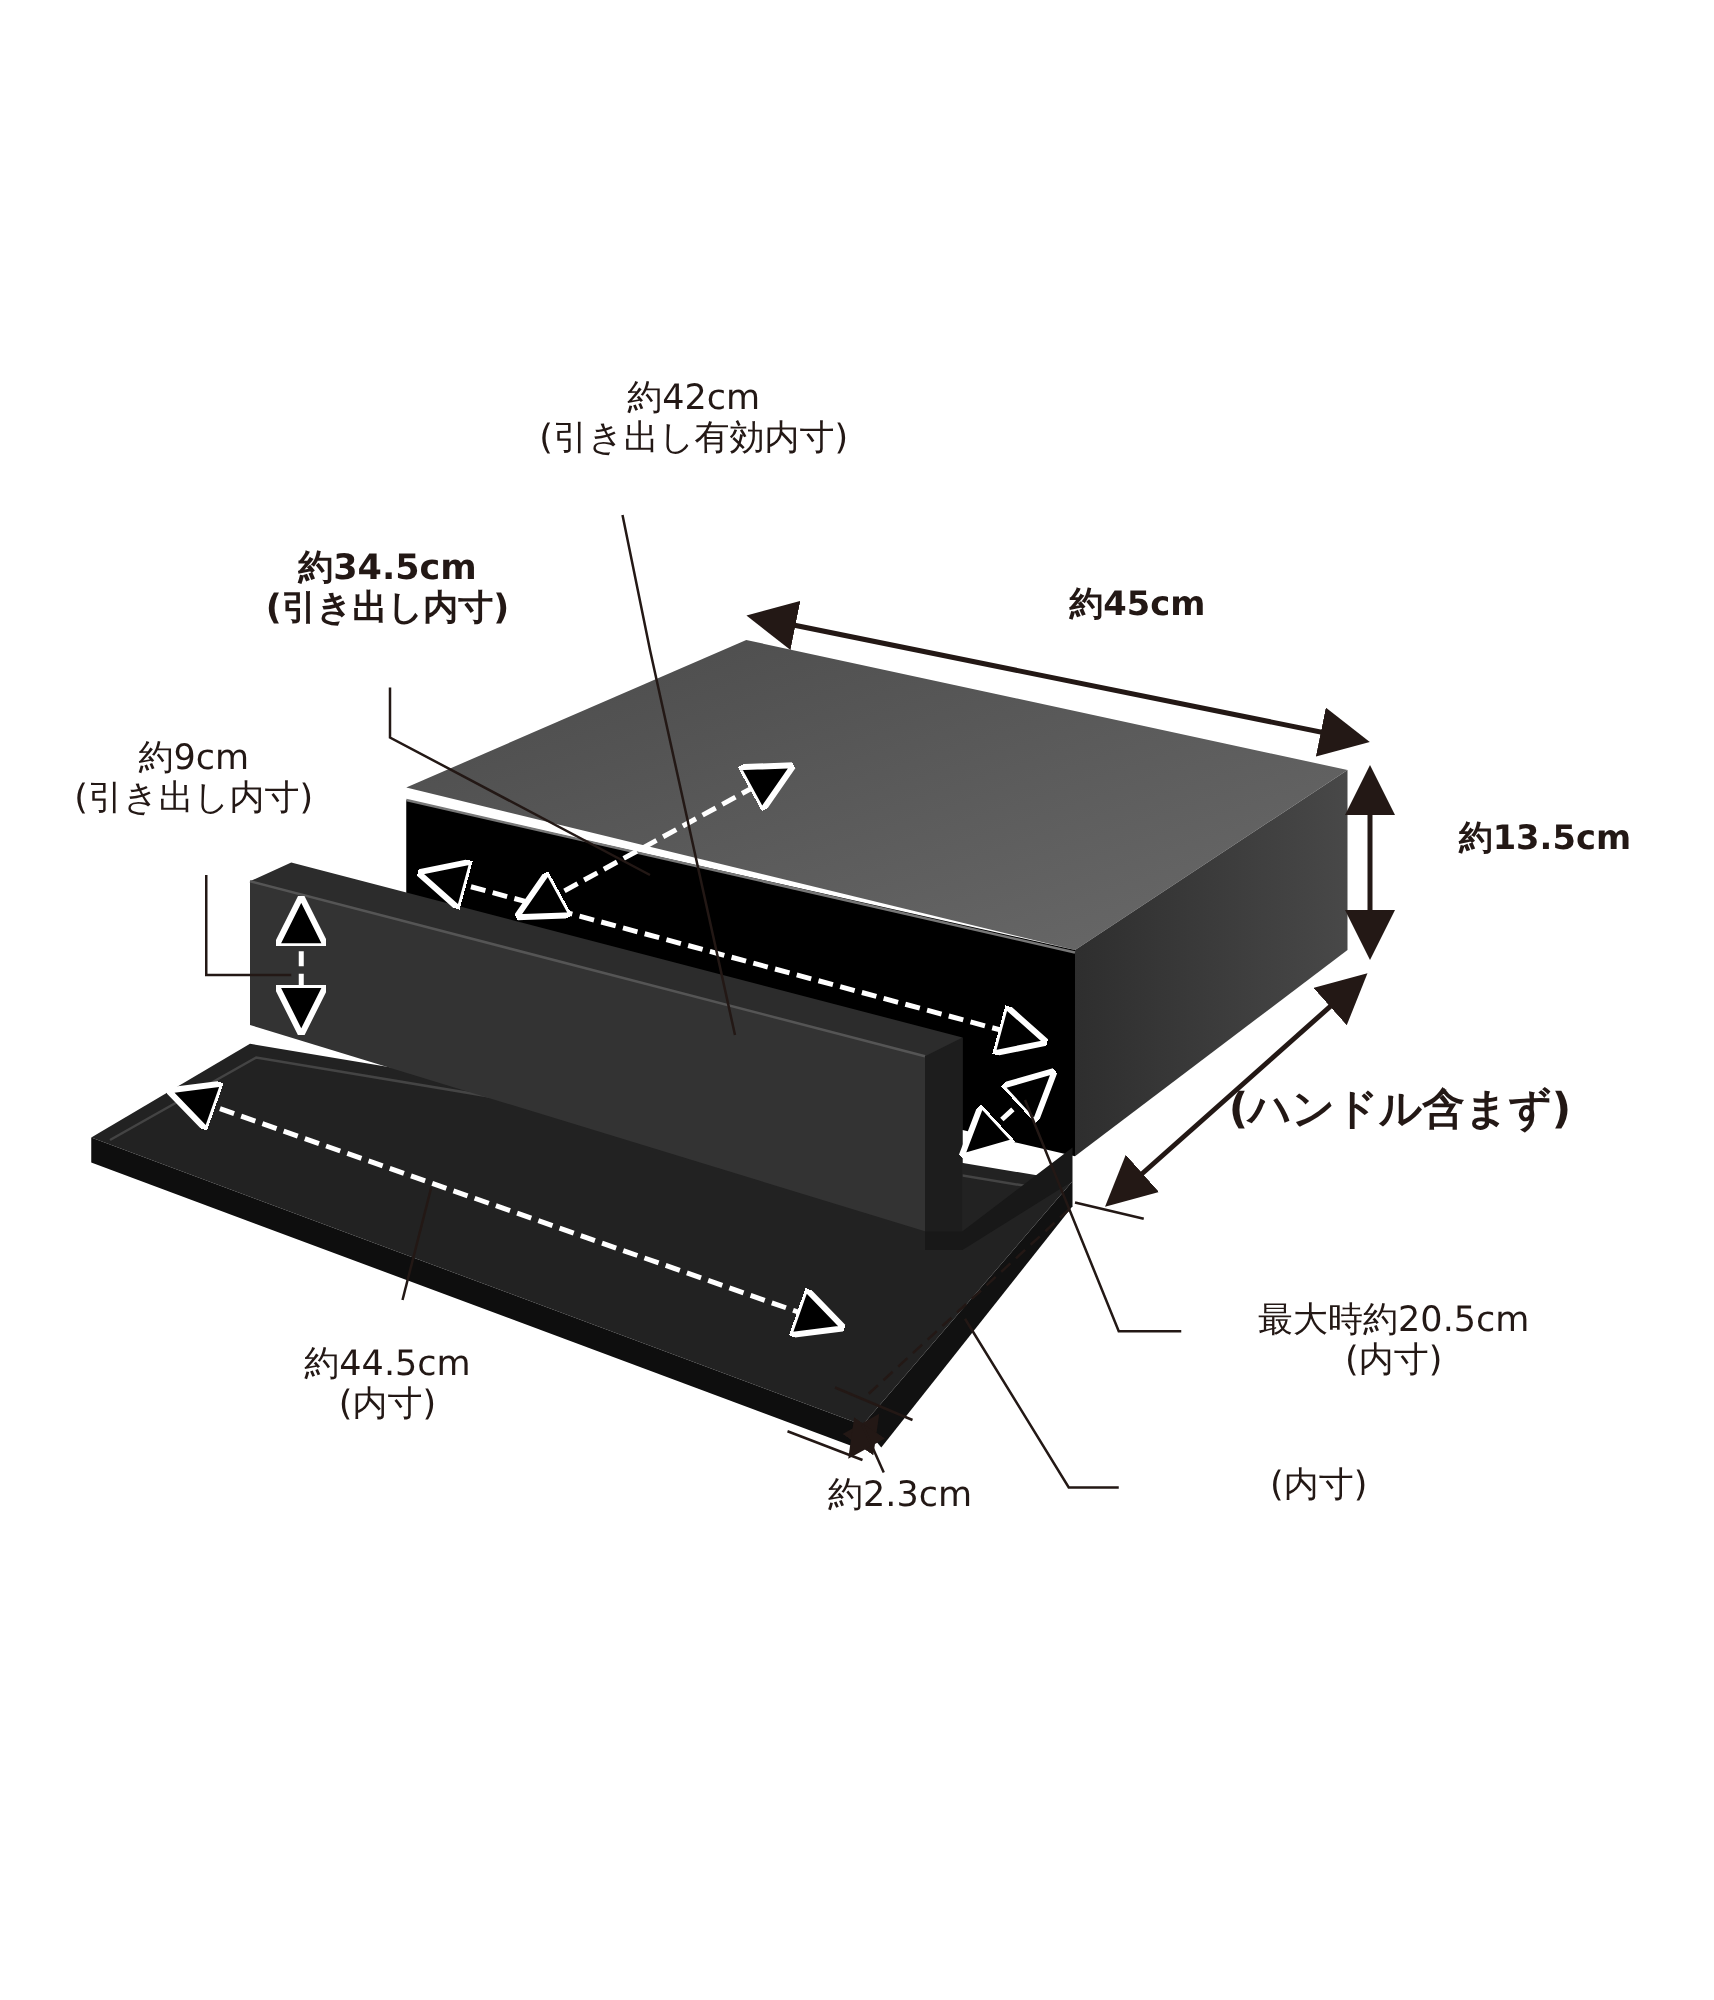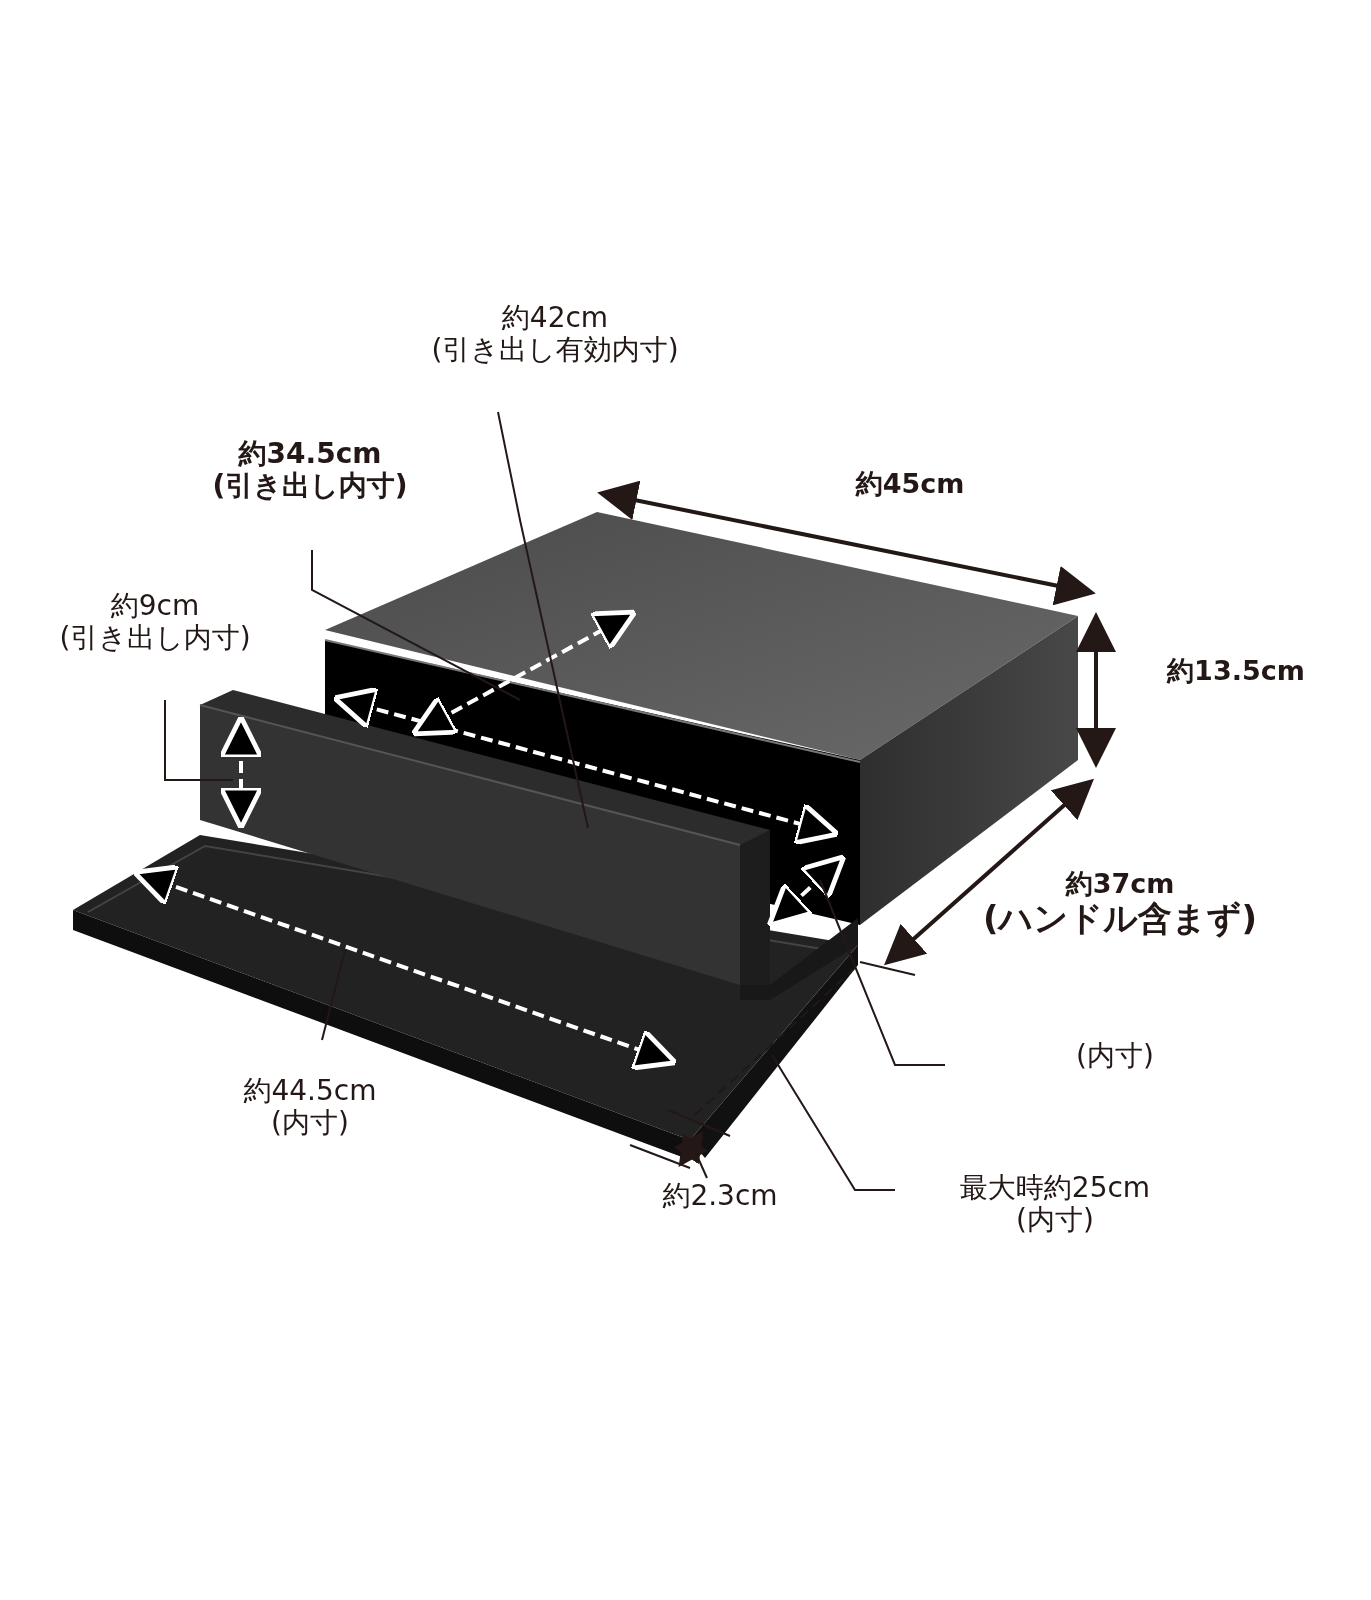--- a/index.html
+++ b/index.html
@@ -99,30 +99,29 @@
 
 <div class="lbl bold" style="left:800px;top:468px;width:220px;">
   <div>約45cm</div>
 </div>
 
 <div class="lbl bold" style="left:1106px;top:655px;width:260px;text-align:center;">
   <div>約13.5cm</div>
 </div>
 
 <div class="lbl" style="left:950px;top:868px;width:340px;">
-  <div class="bold">約37cm</div>
   <div class="sub">(ハンドル含まず)</div>
 </div>
 
 <div class="lbl reg" style="left:945px;top:1040px;width:340px;">
+  <div>最大時約20.5cm</div>
   <div>(内寸)</div>
 </div>
 
 <div class="lbl reg" style="left:895px;top:1172px;width:320px;">
-  <div>最大時約25cm</div>
   <div>(内寸)</div>
 </div>
 
 <div class="lbl reg" style="left:195px;top:1075px;width:230px;">
   <div>約44.5cm</div>
   <div>(内寸)</div>
 </div>
 
 <div class="lbl reg" style="left:625px;top:1180px;width:190px;">
   <div>約2.3cm</div>

